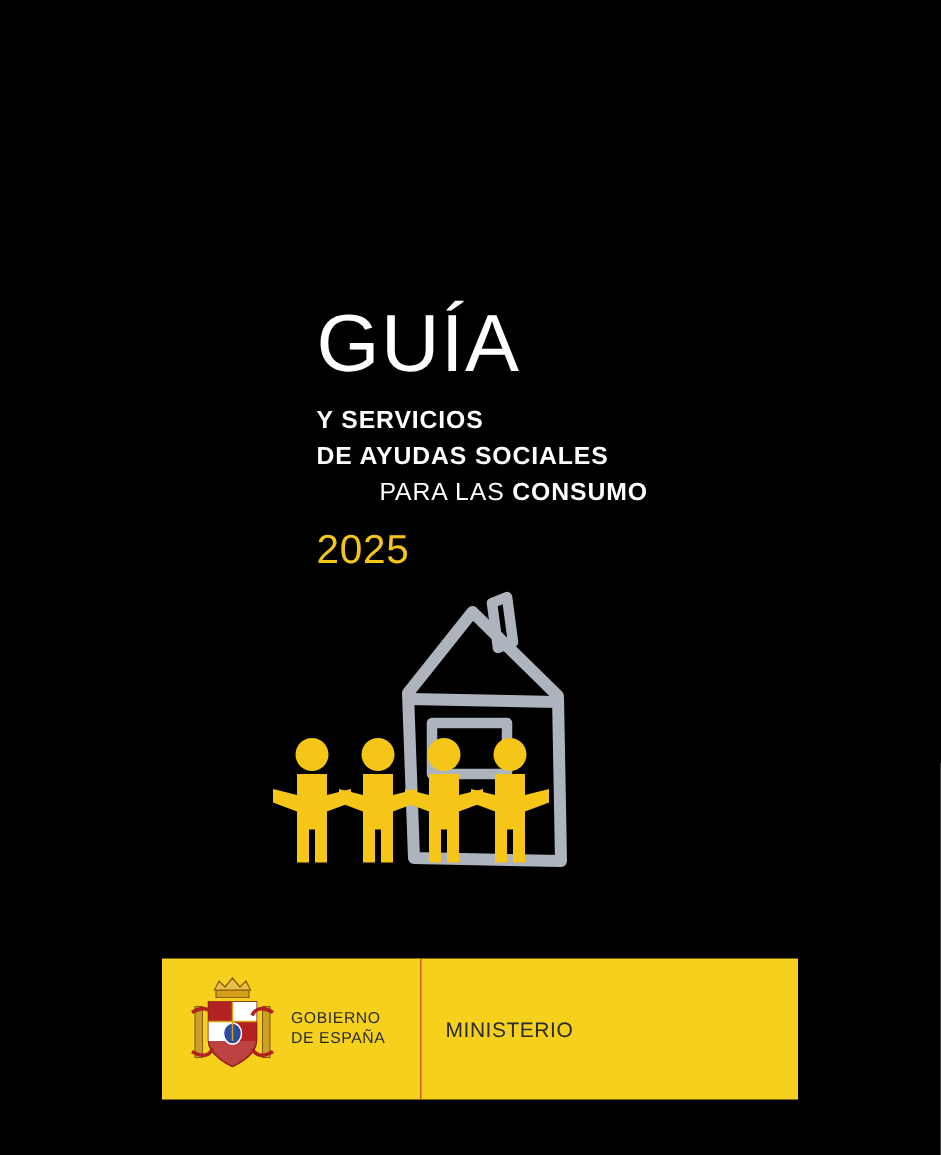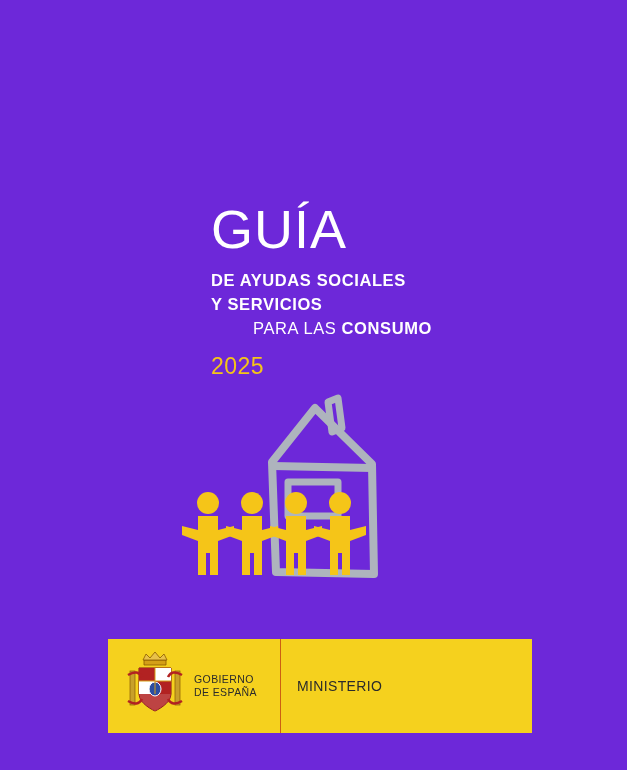--- a/index.html
+++ b/index.html
@@ -10,21 +10,21 @@
     width: 627px;
     height: 770px;
     background: #ffffff;
     font-family: "Liberation Sans", sans-serif;
     overflow: hidden;
   }
   .cover {
     position: relative;
     width: 627px;
     height: 770px;
-    background: #6d28d9;
+    background: #000000;
     overflow: hidden;
   }
   
   .title-block {
     position: absolute;
     left: 211px;
     top: 200px;
     width: 340px;
   }
   .guia {
@@ -41,21 +41,21 @@
     letter-spacing: 0.6px;
     color: #ffffff;
     font-weight: 700;
     margin: 0;
   }
   .subtitle .light {
     font-weight: 400;
     margin-left: 42px;
   }
   .year {
-    font-size: 23px;
+    font-size: 27px;
     line-height: 30px;
     color: #f5c518;
     font-weight: 400;
     letter-spacing: 0.5px;
     margin-top: 11px;
   }
   
   .illustration {
     position: absolute;
     left: 176px;
@@ -108,22 +108,22 @@
     font-weight: 400;
   }
 </style>
 </head>
 <body>
 
 <div class="cover">
 
   <div class="title-block">
     <div class="guia">GUÍA</div>
+    <div class="subtitle">Y SERVICIOS</div>
     <div class="subtitle">DE AYUDAS SOCIALES</div>
-    <div class="subtitle">Y SERVICIOS</div>
     <div class="subtitle"><span class="light">PARA LAS </span><span>CONSUMO</span></div>
     <div class="year">2025</div>
   </div>
 
   <div class="illustration">
     <svg width="240" height="200" viewBox="0 0 240 200" xmlns="http://www.w3.org/2000/svg">
 
       <path d="M152 10 L162 6 L166 36 L156 40 Z" fill="none" stroke="#aeb4bd" stroke-width="7" stroke-linejoin="round"></path>
 
       <path d="M96 70 L139 16 L196 72 L198 182 L100 180 Z" fill="none" stroke="#aeb4bd" stroke-width="8" stroke-linejoin="round" stroke-linecap="round"></path>

